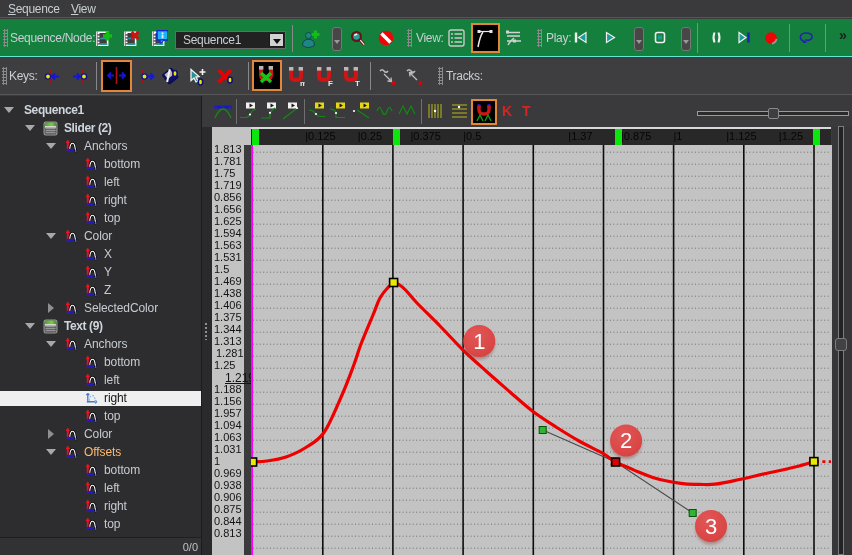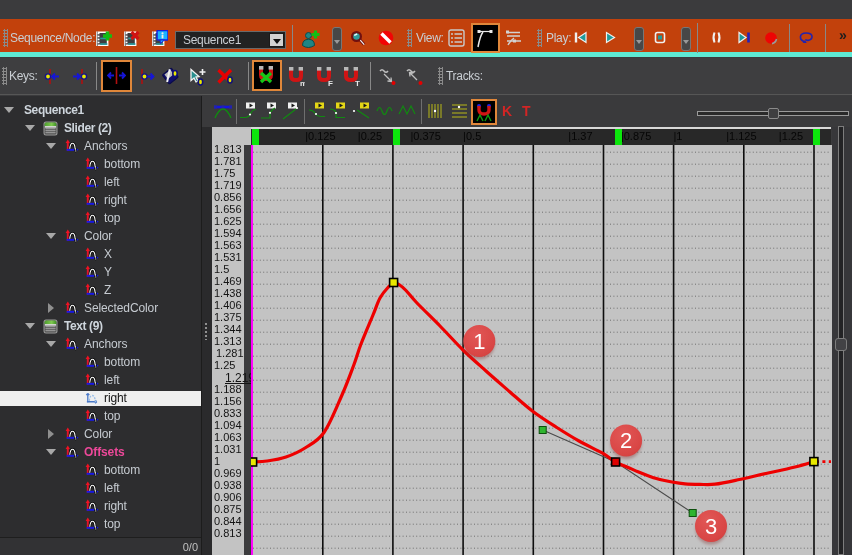--- a/index.html
+++ b/index.html
@@ -8,22 +8,26 @@
 .abs { position:absolute; }
 .txt { color:#c9ced3; font-size:12px; white-space:nowrap; letter-spacing:-0.3px; }
 .grip { width:5px; background-image:radial-gradient(circle, #8a8a8a 1px, transparent 1.1px); background-size:3px 3px; }
 .vsep { width:1px; background:#888; }
 .selbox { background:#000; border:2px solid #e0873a; }
 </style>
 </head>
 <body>
 <div id="app">
 
-
-<div class="abs" style="left:0;top:19px;width:852px;height:38px;background:#c2410c;border-bottom:5px solid #5eead4;">
+<div class="abs" style="left:0;top:0;width:852px;height:18px;background:#3a3a3c;border-bottom:1px solid #565656;">
+  <span class="txt abs" style="left:8px;top:2px;"><u>S</u>equence</span>
+  <span class="txt abs" style="left:71px;top:2px;"><u>V</u>iew</span>
+</div>
+
+<div class="abs" style="left:0;top:19px;width:852px;height:38px;background:#15803d;border-bottom:1px solid #5eead4;">
   <div class="grip abs" style="left:3px;top:10px;height:18px;"></div>
   <span class="txt abs" style="left:10px;top:12px;">Sequence/Node:</span>
   <svg class="abs" style="left:95px;top:11px;" width="17" height="17" id="film-add">
         <rect x="1" y="1.5" width="12.4" height="14.5" fill="#ffffff"></rect>
 <rect x="2.6" y="3" width="9.2" height="11.5" fill="#3e3e40"></rect>
 <rect x="1.8" y="1.5" width="0.8" height="14.5" fill="#3e3e40"></rect>
 <rect x="2.6" y="2.6" width="1.9" height="1.7" fill="#fff"></rect>
         <rect x="2.6" y="5.6" width="1.9" height="1.7" fill="#fff"></rect>
         <rect x="2.6" y="8.6" width="1.9" height="1.7" fill="#fff"></rect>
         <rect x="2.6" y="11.6" width="1.9" height="1.7" fill="#fff"></rect>
@@ -376,21 +380,21 @@
           <path d="M5.1 10.4 Q5.7 4.6 8.1 4.6 Q10.2 4.6 10.7 9 L11.5 12.8" stroke="#fff" stroke-width="1.2" fill="none"></path>
           <circle cx="11.5" cy="12.8" r="1" fill="#fff" stroke="#000" stroke-width="0.8"></circle>
         </svg></div><div class="abs" style="left:84px;top:331px;font-size:12px;font-weight:normal;color:#c6cbd1;letter-spacing:-0.1px;">Color</div><div class="abs" style="left:46px;top:353px;width:0;height:0;border-left:5px solid transparent;border-right:5px solid transparent;border-top:6px solid #a8a8a8;"></div><div class="abs" style="left:65px;top:349px;"><svg width="14" height="14" viewBox="0 0 15 15">
           <path d="M3 12.5 L3 3.2" stroke="#e41328" stroke-width="2.1"></path>
           <path d="M3 0.6 L0.7 4.3 L5.3 4.3 Z" fill="#f01222"></path>
           <path d="M1.8 11.6 L11.4 11.6" stroke="#1818e8" stroke-width="2.1"></path>
           <path d="M14.7 11.6 L11 9.5 L11 13.7 Z" fill="#1818e8"></path>
           <path d="M5.1 10.4 Q5.7 4.6 8.1 4.6 Q10.2 4.6 10.7 9 L11.5 12.8" stroke="#000" stroke-width="2.7" fill="none"></path>
           <path d="M5.1 10.4 Q5.7 4.6 8.1 4.6 Q10.2 4.6 10.7 9 L11.5 12.8" stroke="#fff" stroke-width="1.2" fill="none"></path>
           <circle cx="11.5" cy="12.8" r="1" fill="#fff" stroke="#000" stroke-width="0.8"></circle>
-        </svg></div><div class="abs" style="left:84px;top:349px;font-size:12px;font-weight:bold;color:#ec4899;letter-spacing:-0.1px;">Offsets</div><div class="abs" style="left:85px;top:367px;"><svg width="14" height="14" viewBox="0 0 15 15">
+        </svg></div><div class="abs" style="left:84px;top:349px;font-size:12px;font-weight:normal;color:#fdba74;letter-spacing:-0.1px;">Offsets</div><div class="abs" style="left:85px;top:367px;"><svg width="14" height="14" viewBox="0 0 15 15">
           <path d="M3 12.5 L3 3.2" stroke="#e41328" stroke-width="2.1"></path>
           <path d="M3 0.6 L0.7 4.3 L5.3 4.3 Z" fill="#f01222"></path>
           <path d="M1.8 11.6 L11.4 11.6" stroke="#1818e8" stroke-width="2.1"></path>
           <path d="M14.7 11.6 L11 9.5 L11 13.7 Z" fill="#1818e8"></path>
           <path d="M5.1 10.4 Q5.7 4.6 8.1 4.6 Q10.2 4.6 10.7 9 L11.5 12.8" stroke="#000" stroke-width="2.7" fill="none"></path>
           <path d="M5.1 10.4 Q5.7 4.6 8.1 4.6 Q10.2 4.6 10.7 9 L11.5 12.8" stroke="#fff" stroke-width="1.2" fill="none"></path>
           <circle cx="11.5" cy="12.8" r="1" fill="#fff" stroke="#000" stroke-width="0.8"></circle>
         </svg></div><div class="abs" style="left:104px;top:367px;font-size:12px;font-weight:normal;color:#c6cbd1;letter-spacing:-0.1px;">bottom</div><div class="abs" style="left:85px;top:385px;"><svg width="14" height="14" viewBox="0 0 15 15">
           <path d="M3 12.5 L3 3.2" stroke="#e41328" stroke-width="2.1"></path>
           <path d="M3 0.6 L0.7 4.3 L5.3 4.3 Z" fill="#f01222"></path>
@@ -547,21 +551,21 @@
       <div class="abs" style="left:2px;top:142.2px;font-size:11px;color:#141414;">1.438</div>
       <div class="abs" style="left:2px;top:154.2px;font-size:11px;color:#141414;">1.406</div>
       <div class="abs" style="left:2px;top:166.2px;font-size:11px;color:#141414;">1.375</div>
       <div class="abs" style="left:2px;top:178.2px;font-size:11px;color:#141414;">1.344</div>
       <div class="abs" style="left:2px;top:190.2px;font-size:11px;color:#141414;">1.313</div>
       <div class="abs" style="left:4px;top:202.2px;font-size:11px;color:#141414;">1.281</div>
       <div class="abs" style="left:2px;top:214.2px;font-size:11px;color:#141414;">1.25</div>
       <div class="abs" style="left:13px;top:226.2px;font-size:12px;color:#141414;text-decoration:underline;">1.219</div>
       <div class="abs" style="left:2px;top:238.2px;font-size:11px;color:#141414;">1.188</div>
       <div class="abs" style="left:2px;top:250.2px;font-size:11px;color:#141414;">1.156</div>
-      <div class="abs" style="left:2px;top:262.2px;font-size:11px;color:#141414;">0.833</div>
+      <div class="abs" style="left:2px;top:262.2px;font-size:11px;color:#141414;">1.957</div>
       <div class="abs" style="left:2px;top:274.2px;font-size:11px;color:#141414;">1.094</div>
       <div class="abs" style="left:2px;top:286.2px;font-size:11px;color:#141414;">1.063</div>
       <div class="abs" style="left:2px;top:298.2px;font-size:11px;color:#141414;">1.031</div>
       <div class="abs" style="left:2px;top:310.2px;font-size:11px;color:#141414;">1</div>
       <div class="abs" style="left:2px;top:322.2px;font-size:11px;color:#141414;">0.969</div>
       <div class="abs" style="left:2px;top:334.2px;font-size:11px;color:#141414;">0.938</div>
       <div class="abs" style="left:2px;top:346.2px;font-size:11px;color:#141414;">0.906</div>
       <div class="abs" style="left:2px;top:358.2px;font-size:11px;color:#141414;">0.875</div>
       <div class="abs" style="left:2px;top:370.2px;font-size:11px;color:#141414;">0.844</div>
       <div class="abs" style="left:2px;top:382.2px;font-size:11px;color:#141414;">0.813</div>

